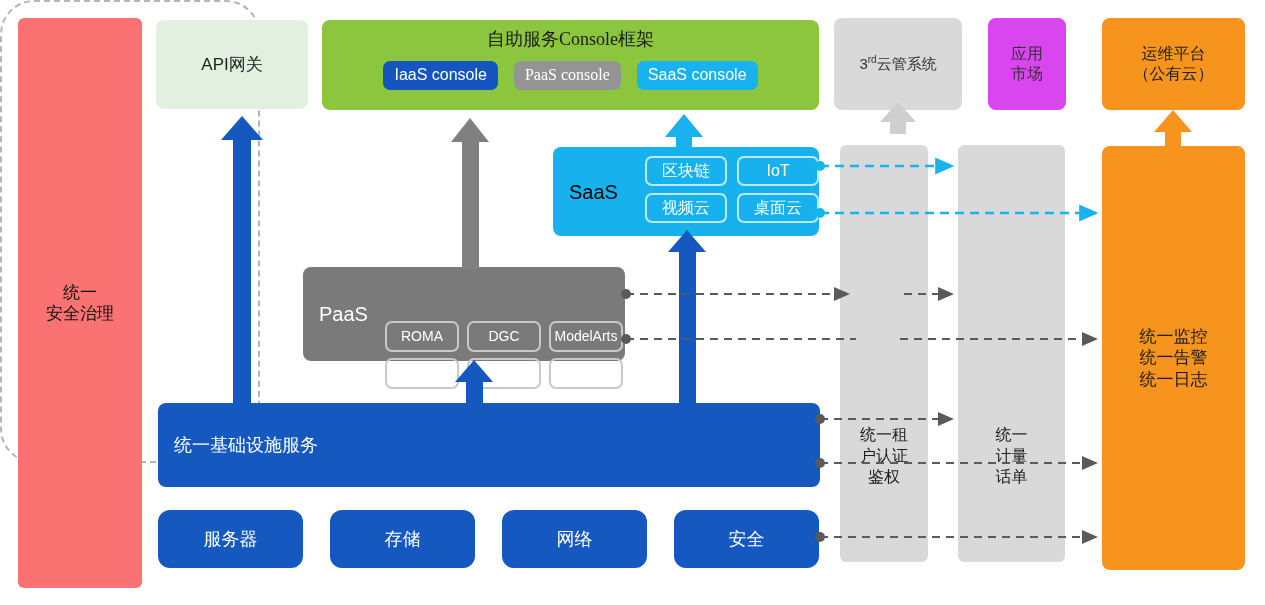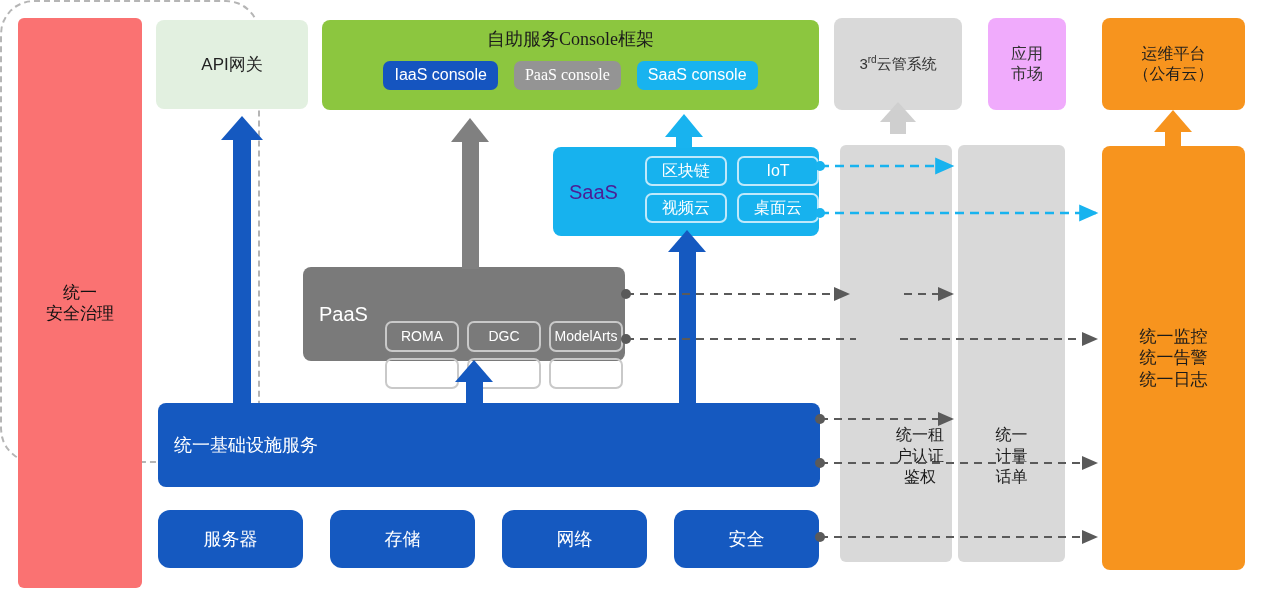--- a/index.html
+++ b/index.html
@@ -26,32 +26,32 @@
   #console .row{display:flex;gap:16px;margin-top:10px;width:100%;
                 justify-content:center;align-items:center;}
   #console .row .chip{height:29px;padding:0 11px;font-size:16px;color:#fff;}
   .c-iaas{background:#1555c0;}
   .c-paas{background:#949494;font-family:Liberation Serif, serif;}
   .c-saas{background:#18b3ef;}
 
   
   #third{left:834px;top:18px;width:128px;height:92px;background:#d9d9d9;font-size:15px;color:#333;}
   #third sup{font-size:10px;vertical-align:super;}
-  #market{left:988px;top:18px;width:78px;height:92px;background:#f0abfc;font-size:16px;color:#333;}
+  #market{left:988px;top:18px;width:78px;height:92px;background:#d946ef;font-size:16px;color:#333;}
 
   
   #opsTop{left:1102px;top:18px;width:143px;height:92px;background:#f7941e;
           font-size:16px;color:#1d1d1d;border-radius:8px;}
   #opsBody{left:1102px;top:146px;width:143px;height:424px;background:#f7941e;
            font-size:17px;color:#1a1a1a;border-radius:8px;}
 
   
   #saas{left:553px;top:147px;width:266px;height:89px;background:#17b2ee;}
   #saas .lbl{position:absolute;left:16px;top:50%;transform:translateY(-50%);
-             font-size:20px;color:#4c1d95;}
+             font-size:20px;color:#000000;}
   #saas .grid{position:absolute;left:92px;top:9px;display:grid;
               grid-template-columns:repeat(2,82px);grid-gap:7px 10px;}
   #saas .chip{height:30px;border:2px solid #bfe9fb;color:#fff;font-size:16px;background:transparent;}
 
   
   #paas{left:303px;top:267px;width:322px;height:94px;background:#7a7a7a;}
   #paas .lbl{position:absolute;left:16px;top:50%;transform:translateY(-50%);
              font-size:20px;color:#fff;}
   #paas .grid{position:absolute;left:82px;top:10px;display:grid;
               grid-template-columns:repeat(3,74px);grid-gap:6px 8px;margin-top:44px;}
@@ -64,21 +64,21 @@
   #infra .chips{display:flex;gap:18px;margin-left:14px;}
   #infra .chip{height:37px;padding:0 17px;border:2px solid #9fc2ee;color:#fff;font-size:19px;}
 
   
   .bb{background:#1559c0;color:#fff;font-size:18px;height:58px;top:510px;border-radius:12px;}
 
   
   #dashBox{left:823px;top:127px;width:260px;height:463px;border:2px dashed #b5b5b5;
            border-radius:34px;box-sizing:border-box;}
   .gcol{position:absolute;background:#d9d9d9;border-radius:6px;}
-  #gcol1{left:840px;top:145px;width:88px;height:417px;padding-left:24px;}
+  #gcol1{left:840px;top:145px;width:88px;height:417px;}
   #gcol2{left:958px;top:145px;width:107px;height:417px;}
   .gcoltxt{position:absolute;top:280px;width:100%;text-align:center;font-size:16px;
            color:#1c1c1c;line-height:1.3;}
 
   svg#wires{position:absolute;left:0;top:0;width:1265px;height:605px;pointer-events:none;}
 </style>
 </head>
 <body>
 
 <div class="box rnd" id="security">

